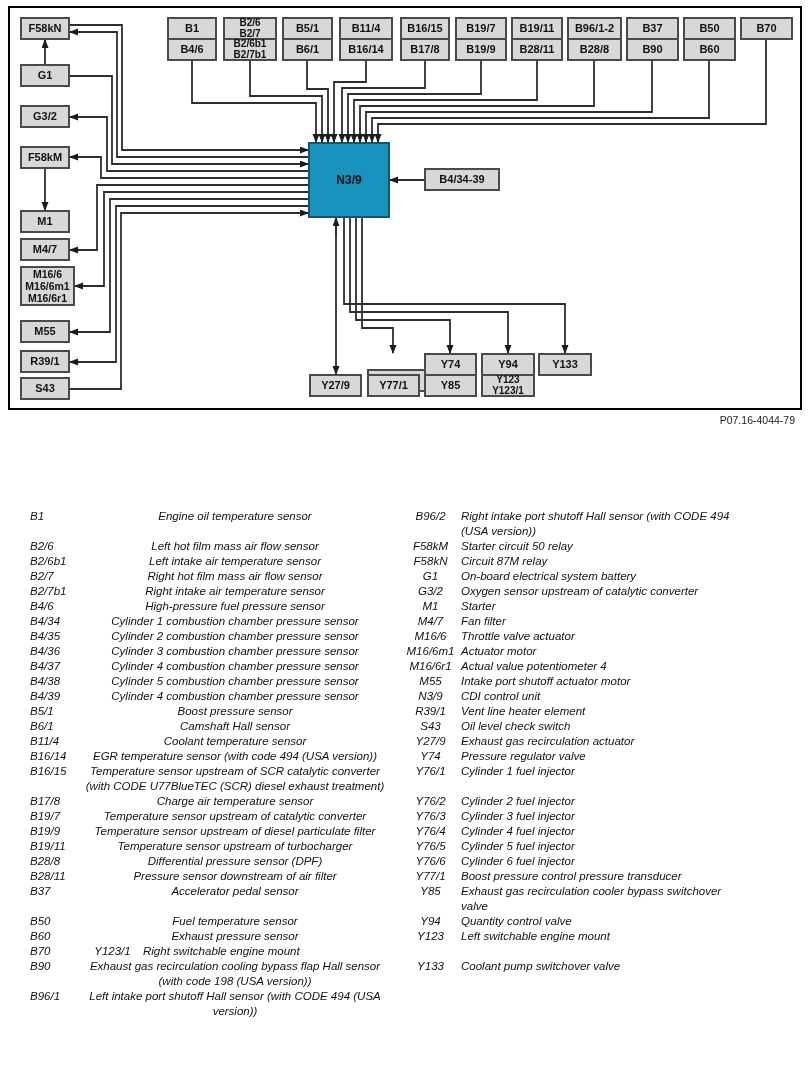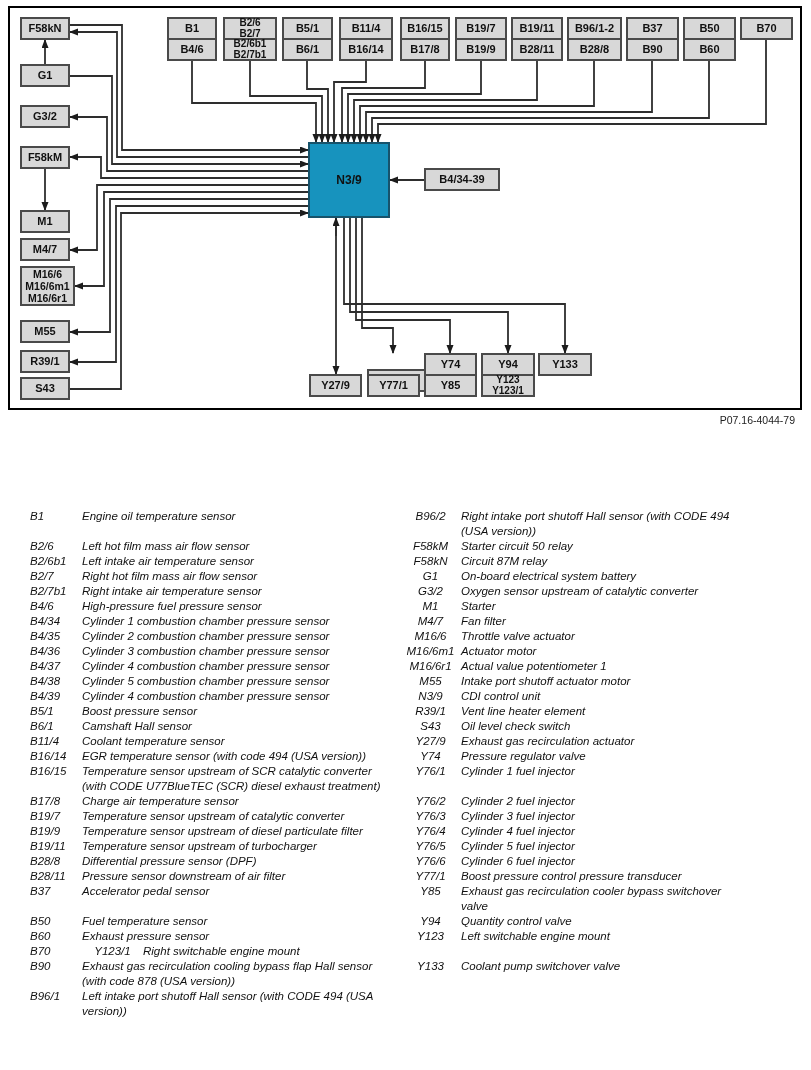--- a/index.html
+++ b/index.html
@@ -11,21 +11,21 @@
         display:flex;align-items:center;justify-content:center;
         font-weight:bold;font-size:11px;color:#111;text-align:center;line-height:11px;}
   .ebox.ml{white-space:pre-line;font-size:10px;line-height:10.5px;}
   .ebox.m3{white-space:pre-line;font-size:10.5px;line-height:12px;}
   .ebox.cu{background:#1793be;border:2px solid #17536b;font-size:12px;}
   .refnum{position:absolute;right:16px;top:414px;font-size:10.5px;color:#222;}
   .legend{position:absolute;left:30px;top:509px;width:760px;
           font-style:italic;font-size:11.5px;line-height:15px;color:#111;}
   .lrow{display:flex;align-items:flex-start;}
   .lrow .cl{width:52px;flex:none;}
-  .lrow .dl{width:318px;flex:none;padding-right:12px;box-sizing:border-box;}
+  .lrow .dl{width:318px;flex:none;padding-right:12px;box-sizing:border-box;text-align:center;}
   .lrow .cr{width:61px;flex:none;text-align:center;}
   .lrow .dr{width:285px;flex:none;}
 </style>
 </head>
 <body>
 
 <div class="diagram">
   <div class="frame"></div>
 
   <svg class="wires" width="811" height="455" viewBox="0 0 811 455">
@@ -178,21 +178,21 @@
     <div class="lrow">
     <span class="cl">B4/36</span>
     <span class="dl">Cylinder 3 combustion chamber pressure sensor</span>
     <span class="cr">M16/6m1</span>
     <span class="dr">Actuator motor</span>
   </div>
     <div class="lrow">
     <span class="cl">B4/37</span>
     <span class="dl">Cylinder 4 combustion chamber pressure sensor</span>
     <span class="cr">M16/6r1</span>
-    <span class="dr">Actual value potentiometer 1</span>
+    <span class="dr">Actual value potentiometer 4</span>
   </div>
     <div class="lrow">
     <span class="cl">B4/38</span>
     <span class="dl">Cylinder 5 combustion chamber pressure sensor</span>
     <span class="cr">M55</span>
     <span class="dr">Intake port shutoff actuator motor</span>
   </div>
     <div class="lrow">
     <span class="cl">B4/39</span>
     <span class="dl">Cylinder 4 combustion chamber pressure sensor</span>
@@ -283,21 +283,21 @@
     <span class="cr">Y123</span>
     <span class="dr">Left switchable engine mount</span>
   </div>
     <div class="lrow">
     <span class="cl">B70</span>
     <span class="cr">Y123/1</span>
     <span class="dr">Right switchable engine mount</span>
   </div>
     <div class="lrow">
     <span class="cl">B90</span>
-    <span class="dl">Exhaust gas recirculation cooling bypass flap Hall sensor (with code 878 (USA version))</span>
+    <span class="dl">Exhaust gas recirculation cooling bypass flap Hall sensor (with code 198 (USA version))</span>
     <span class="cr">Y133</span>
     <span class="dr">Coolant pump switchover valve</span>
   </div>
     <div class="lrow">
     <span class="cl">B96/1</span>
     <span class="dl">Left intake port shutoff Hall sensor (with CODE 494 (USA version))</span>
     <span class="cr"></span>
     <span class="dr"></span>
   </div>
   </div>

